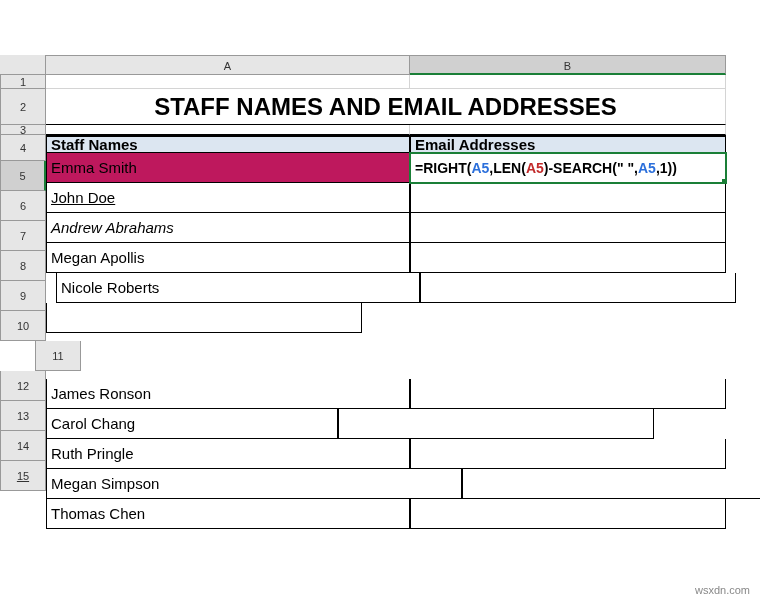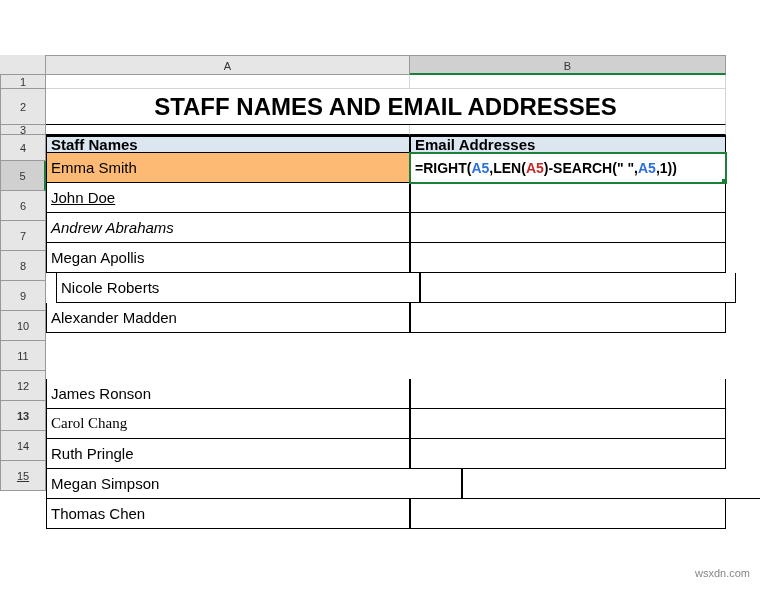--- a/index.html
+++ b/index.html
@@ -12,29 +12,29 @@
 .rowhead { width:46px; background:#e6e6e6; border:1px solid #999; border-top:none; text-align:center; font-size:11px; color:#333; display:flex; align-items:center; justify-content:center; }
 .rowhead.sel { background:#d0d0d0; border-right:2px solid #1a7f37; }
 .grid { position:absolute; left:46px; top:75px; }
 .row { display:flex; }
 .cell { border-right:1px solid #d4d4d4; border-bottom:1px solid #d4d4d4; font-size:15px; padding:2px 4px; display:flex; align-items:center; overflow:hidden; white-space:nowrap; background:#fff; }
 .title-row { height:50px; }
 .title-cell { font-size:24px; font-weight:bold; justify-content:center; border-bottom:1px solid #000; }
 .thinrow { height:10px; }
 .hdr { background:#dce6f1; font-weight:bold; border:1px solid #000; border-top:2px solid #000; }
 .dcell { border-left:1px solid #000; border-right:1px solid #000; border-bottom:1px solid #000; }
-.sel-row .cell { background:#fdba74; }
+.sel-row .cell { background:#be185d; }
 .active { outline:2px solid #1a7f37; outline-offset:-1px; background:#fff !important; font-size:14px; }
 .fh { position:absolute; right:-3px; bottom:-3px; width:6px; height:6px; background:#1a7f37; }
 .formula span { font-family:Arial; }
 .fn  { color:#000; font-weight:bold; }
 .ref { color:#2b6fdb; font-weight:bold; }
 .ref2{ color:#c22a2a; font-weight:bold; }
 .num { color:#000; font-weight:bold; }
-.watermark { position:absolute; right:10px; bottom:21px; font-size:11px; color:#888; }
+.watermark { position:absolute; right:10px; bottom:4px; font-size:11px; color:#888; }
 </style>
 </head>
 <body>
 
 <div class="corner"></div>
 
 <div class="colheads">
   <div class="colhead" style="width:364px">A</div>
   <div class="colhead sel" style="width:316px">B</div>
 </div>
@@ -43,23 +43,23 @@
     <div class="rowhead" style="height: 14px;">1</div>
     <div class="rowhead" style="height: 36px;">2</div>
     <div class="rowhead" style="height: 10px;">3</div>
     <div class="rowhead" style="height: 26px;">4</div>
     <div class="rowhead sel" style="height: 30px;">5</div>
     <div class="rowhead" style="height: 30px;">6</div>
     <div class="rowhead" style="height: 30px;">7</div>
     <div class="rowhead" style="height: 30px;">8</div>
     <div class="rowhead" style="height: 30px;">9</div>
     <div class="rowhead" style="height: 30px;">10</div>
-    <div class="rowhead" style="height: 30px;">11</div>
+    <div class="rowhead" style="height: 30px; margin-left: 35px;">11</div>
     <div class="rowhead" style="height: 30px;">12</div>
-    <div class="rowhead" style="height: 30px; font-weight: bold;">13</div>
+    <div class="rowhead" style="height: 30px;">13</div>
     <div class="rowhead" style="height: 30px;">14</div>
     <div class="rowhead" style="height: 30px; text-decoration: underline;">15</div>
   </div>
 
 <div class="grid">
 
   <div class="row" style="height:14px">
     <div class="cell" style="width:364px"></div>
     <div class="cell" style="width:316px"></div>
   </div>
@@ -97,29 +97,28 @@
       </div>
       <div class="row" style="height: 30px;">
         <div class="cell dcell" style="width: 364px;">Megan Apollis</div>
         <div class="cell dcell" style="width: 316px;"></div>
       </div>
       <div class="row" style="height: 30px;">
         <div class="cell dcell" style="width: 364px; margin-left: 10px;">Nicole Roberts</div>
         <div class="cell dcell" style="width: 316px;"></div>
       </div>
       <div class="row" style="height: 30px;">
-        <div class="cell dcell" style="width: 364px;">Alexander Madden</div>
         <div class="cell dcell" style="width: 316px;"></div>
       </div>
       <div class="row" style="height: 30px; margin-top: 46px;">
         <div class="cell dcell" style="width: 364px;">James Ronson</div>
         <div class="cell dcell" style="width: 316px;"></div>
       </div>
       <div class="row" style="height: 30px;">
-        <div class="cell dcell" style="width: 364px; font-family: Liberation Serif, serif;">Carol Chang</div>
+        <div class="cell dcell" style="width: 292px;">Carol Chang</div>
         <div class="cell dcell" style="width: 316px;"></div>
       </div>
       <div class="row" style="height: 30px;">
         <div class="cell dcell" style="width: 364px;">Ruth Pringle</div>
         <div class="cell dcell" style="width: 316px;"></div>
       </div>
       <div class="row" style="height: 30px;">
         <div class="cell dcell" style="width: 416px;">Megan Simpson</div>
         <div class="cell dcell" style="width: 316px;"></div>
       </div>

